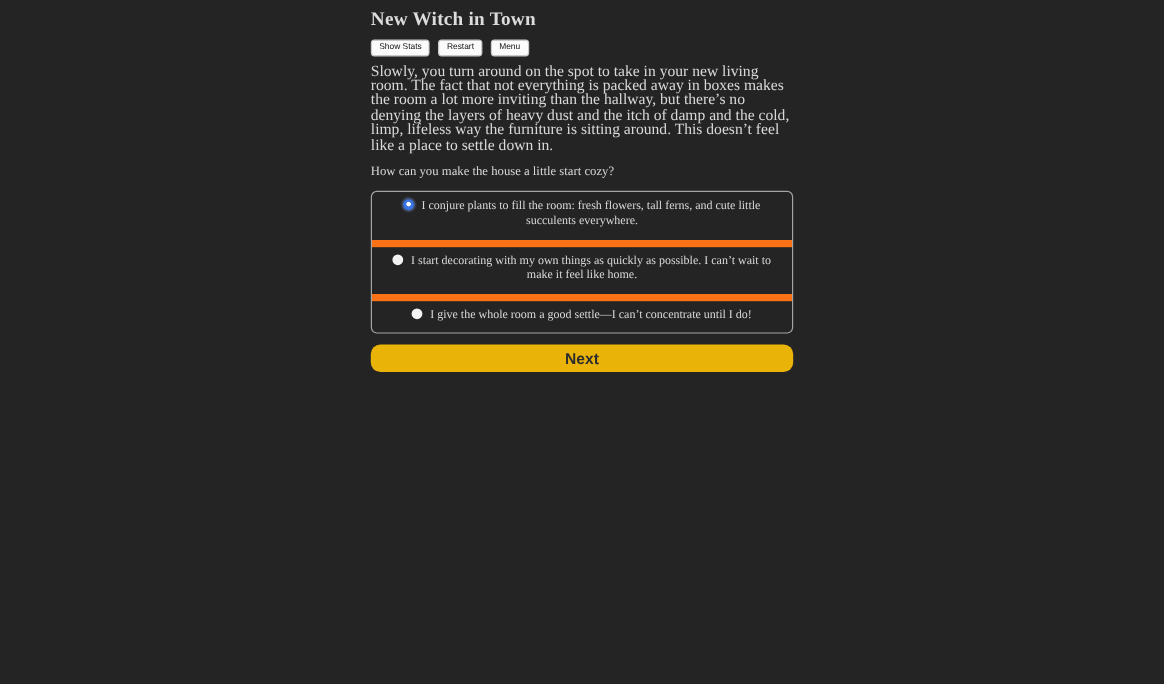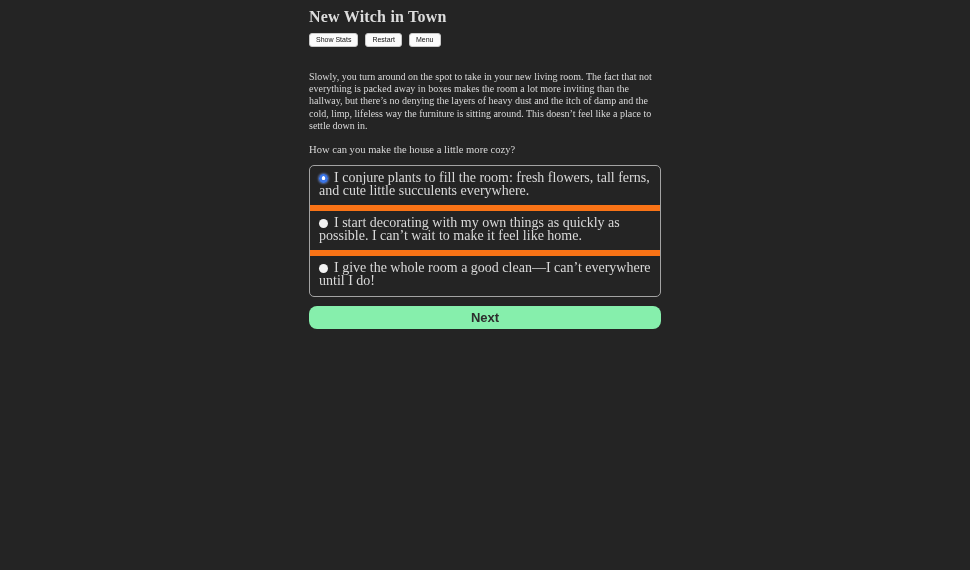--- a/index.html
+++ b/index.html
@@ -38,43 +38,44 @@
     font-size: 7px;
     line-height: 1;
     padding: 2px 6px 2.5px;
     background: #fbfbfb;
     color: #111111;
     border: 0.5px solid #c9c9c9;
     border-radius: 3px;
     cursor: pointer;
   }
   .story-paragraph {
-    margin-top: 24px;
-    font-size: 10px;
+    margin-top: 6px;
+    font-size: 13px;
     line-height: 12.4px;
     color: #d9d9d9;
   }
   .story-question {
     margin-top: 11px;
     font-size: 10.6px;
     line-height: 12.4px;
     color: #d9d9d9;
   }
   .choice-group {
     margin-top: 9px;
     border: 1px solid #a3a3a3;
     border-radius: 5px;
     overflow: hidden;
   }
   .choice-option {
     display: block;
     padding: 6px 9px 8px 9px;
-    font-size: 14px;
+    font-size: 10px;
     line-height: 12.6px;
     cursor: pointer;
+    text-align: center;
   }
   .choice-option + .choice-option {
     border-top: 6px solid #f97316;
   }
   .radio {
     display: inline-block;
     width: 9px; height: 9px;
     border-radius: 50%;
     margin-right: 6px;
     vertical-align: -1px;
@@ -82,21 +83,21 @@
   }
   .radio.checked {
     background: radial-gradient(circle at 50% 46%, #ffffff 0 24%, #3b76e8 32% 100%);
     box-shadow: 0 0 2px 1px rgba(130, 165, 255, 0.55);
   }
   .next-button {
     display: block;
     width: 100%;
     margin-top: 9px;
     height: 23px;
-    background: #86efac;
+    background: #eab308;
     border: none;
     border-radius: 8px;
     font-family: "Liberation Sans", sans-serif;
     font-size: 13px;
     font-weight: bold;
     color: #2d2d2d;
     cursor: pointer;
   }
 </style>
 </head>
@@ -109,30 +110,30 @@
 
 
     <div class="toolbar">
       <button class="toolbar-btn">Show Stats</button>
       <button class="toolbar-btn">Restart</button>
       <button class="toolbar-btn">Menu</button>
     </div>
 
     <p class="story-paragraph">Slowly, you turn around on the spot to take in your new living room. The fact that not everything is packed away in boxes makes the room a lot more inviting than the hallway, but there’s no denying the layers of heavy dust and the itch of damp and the cold, limp, lifeless way the furniture is sitting around. This doesn’t feel like a place to settle down in.</p>
 
-    <p class="story-question">How can you make the house a little more cozy?</p>
+    <p class="story-question">How can you make the house a little start cozy?</p>
 
     <div class="choice-group">
       <label class="choice-option">
         <span class="radio checked"></span><span class="option-text">I conjure plants to fill the room: fresh flowers, tall ferns, and cute little succulents everywhere.</span>
       </label>
       <label class="choice-option">
         <span class="radio"></span><span class="option-text">I start decorating with my own things as quickly as possible. I can’t wait to make it feel like home.</span>
       </label>
       <label class="choice-option">
-        <span class="radio"></span><span class="option-text">I give the whole room a good clean—I can’t everywhere until I do!</span>
+        <span class="radio"></span><span class="option-text">I give the whole room a good settle—I can’t concentrate until I do!</span>
       </label>
     </div>
 
     <button class="next-button">Next</button>
 
   </div>
 </div>
 
 </body></html>

